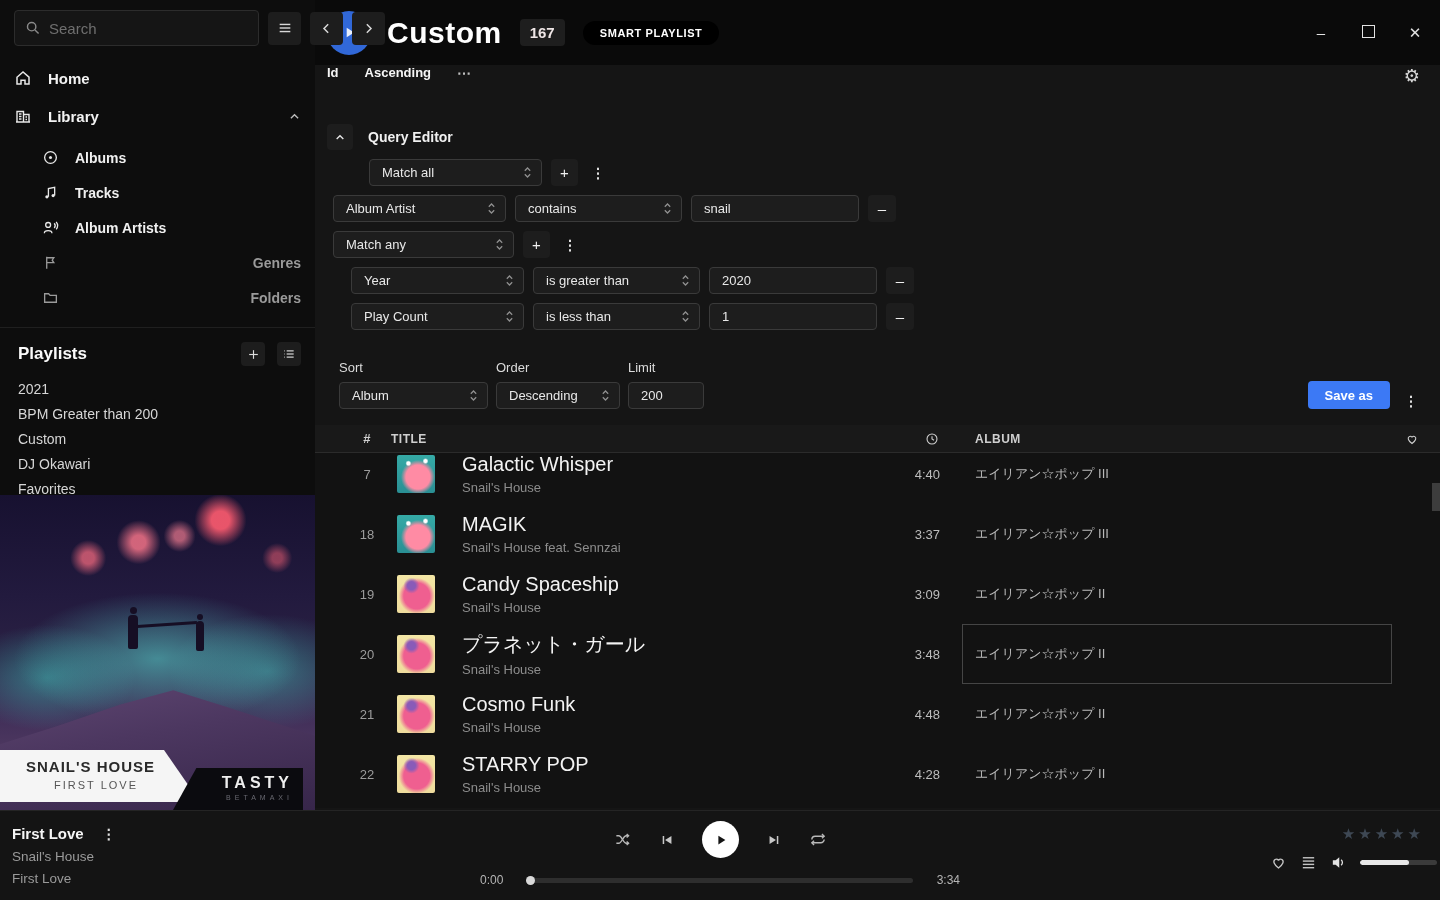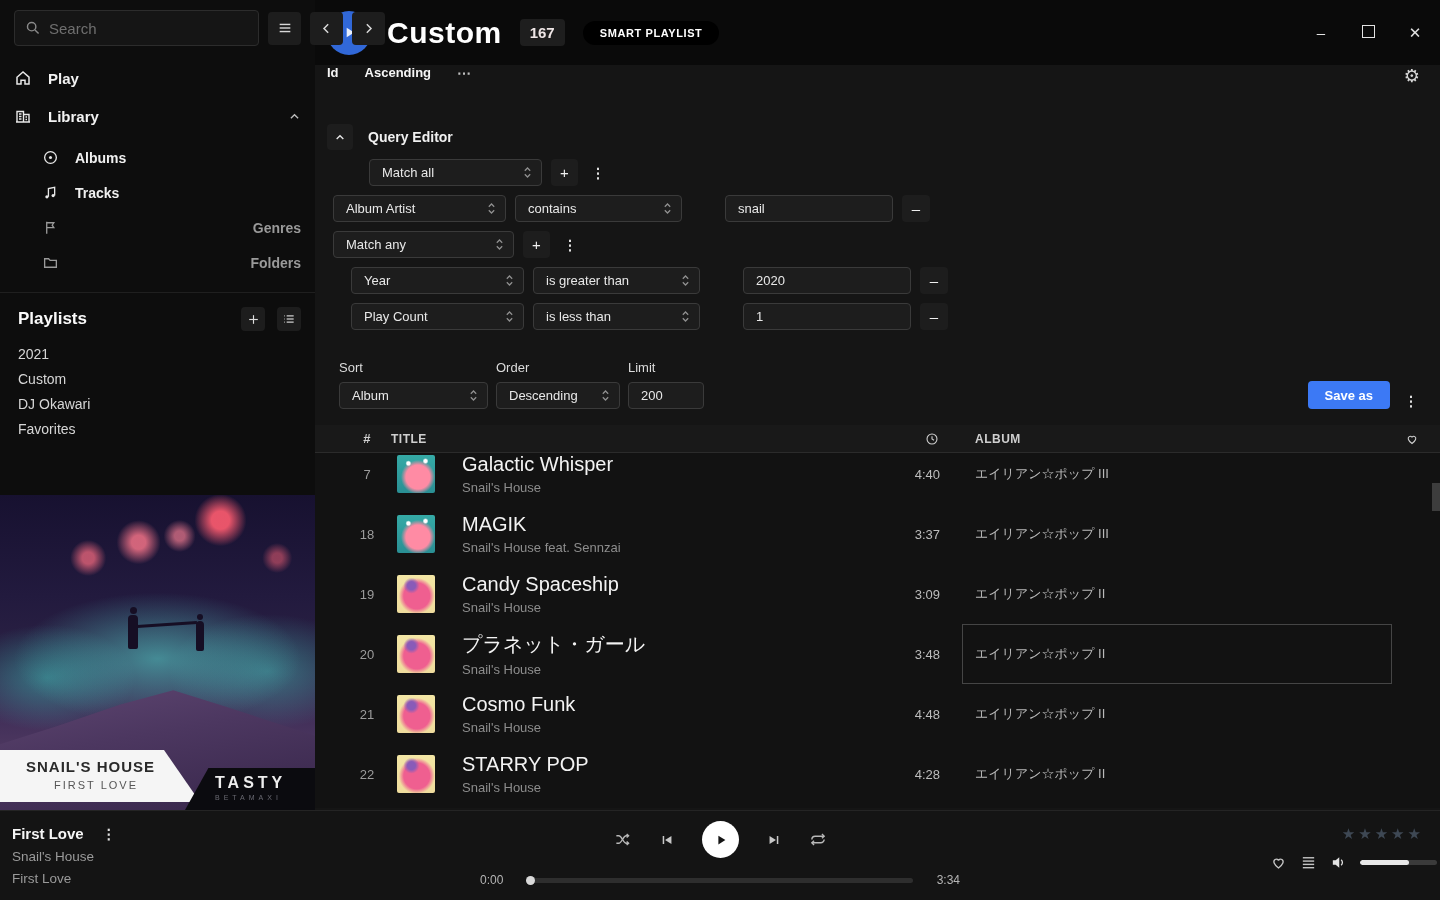--- a/index.html
+++ b/index.html
@@ -45,22 +45,22 @@
   .fig { position:absolute; background:#160e24; }
   .fig-m { left:128px; top:120px; width:10px; height:34px; border-radius:4px 4px 2px 2px; }
   .fig-m::before { content:""; position:absolute; left:2px; top:-8px; width:7px; height:7px; border-radius:50%; background:#160e24; }
   .fig-f { left:196px; top:126px; width:8px; height:30px; border-radius:4px 4px 2px 2px; }
   .fig-f::before { content:""; position:absolute; left:1px; top:-7px; width:6px; height:6px; border-radius:50%; background:#160e24; }
   .arm { position:absolute; left:137px; top:128px; width:60px; height:3px; background:#160e24; transform:rotate(-4deg); }
   .banner-white { position:absolute; left:0; bottom:8px; width:200px; height:52px; background:#f5f5f5;
     clip-path: polygon(0 0, 82% 0, 100% 100%, 0 100%); padding:8px 0 0 26px; }
   .banner-artist { color:#2a2a2a; font-weight:bold; font-size:15px; letter-spacing:1px; }
   .banner-title { color:#555; font-size:11px; letter-spacing:2px; margin-top:4px; text-align:center; width:140px; }
-  .banner-black { position:absolute; right:0; bottom:0; width:130px; height:42px; background:#0b0b0f;
-    clip-path: polygon(18% 0, 100% 0, 100% 100%, 0 100%); padding:6px 10px 0 30px; text-align:left; }
+  .banner-black { position:absolute; right:12px; bottom:0; width:130px; height:42px; background:#0b0b0f;
+    clip-path: polygon(18% 0, 100% 0, 100% 100%, 0 100%); padding:6px 10px 0 30px; text-align:right; }
   .tasty { color:#eee; font-size:16px; letter-spacing:4px; font-weight:bold; }
   .tasty-sub { color:#6a6a72; font-size:7px; letter-spacing:4px; margin-top:2px; }
 
   
   .main { position:absolute; left:315px; top:0; width:1125px; height:810px; background:#151515; }
   .titlebar { height:65px; background:#0a0a0a; display:flex; align-items:center; padding-left:12px; }
   .play-big { width:44px; height:44px; border-radius:50%; background:#3168d8; display:flex; align-items:center; justify-content:center; cursor:pointer; flex:0 0 auto; }
   .page-title { font-size:30px; font-weight:800; letter-spacing:.5px; margin-left:16px; }
   .count-badge { margin-left:18px; background:#1e1e1e; border-radius:4px; padding:5px 10px; font-size:15px; font-weight:600; color:#efe6e6; }
   .smart-pill { margin-left:18px; background:#000; border-radius:12px; padding:6px 17px; font-size:11px; font-weight:bold; letter-spacing:.6px; color:#fff; }
@@ -76,21 +76,21 @@
   .qe { padding-left:12px; }
   .qe-head { display:flex; align-items:center; gap:15px; margin-top:9px; }
   .qe-collapse { width:26px; height:26px; background:#1d1d1d; border-radius:4px; display:flex; align-items:center; justify-content:center; cursor:pointer; }
   .qe-title { font-size:14px; font-weight:600; color:#f0f0f0; }
   .q-row { display:flex; align-items:center; gap:9px; margin-top:9px;padding-left:42px; }
   .ind-1 { padding-left:6px; } .ind-2 { padding-left:24px; }
   .sel, .tin { height:27px; background:#1d1d1d; border:1px solid #3a3a3a; border-radius:4px; display:flex; align-items:center; font-size:13px; color:#e8e8e8; }
   .sel { justify-content:space-between; padding:0 9px 0 12px; cursor:pointer; }
   .tin { padding:0 12px; }
   .tin input { background:transparent; border:none; outline:none; color:#e8e8e8; font-size:13px; width:100%; font-family:inherit; }
-  .w-match { width:173px; } .w-match2 { width:181px; } .w-field { width:173px; } .w-op { width:167px; } .w-val { width:168px;margin-left:34px; }
+  .w-match { width:173px; } .w-match2 { width:181px; } .w-field { width:173px; } .w-op { width:167px; } .w-val { width:168px; }
   .mini-btn { width:27px; height:27px; background:#1d1d1d; border-radius:4px; display:flex; align-items:center; justify-content:center; font-size:15px; color:#efefef; cursor:pointer; flex:0 0 auto; }
   .minus-btn { width:28px; }
   .kebab { color:#e0e0e0; font-size:14px; font-weight:bold; padding:0 4px; cursor:pointer; }
 
   .sort-row { display:flex; align-items:flex-end; margin-top:30px; padding:0 18px 0 12px; }
   .sort-col { margin-right:8px; }
   .sort-label { font-size:13px; color:#dcdcdc; margin-bottom:7px; }
   .w-sort { width:149px; } .w-order { width:124px; } .w-limit { width:76px; }
   .save-btn { margin-left:auto; height:28px; background:#3c79f5; border:none; border-radius:4px; color:#fff; font-weight:bold; font-size:13px; padding:0 17px; cursor:pointer; font-family:inherit; }
   .save-kebab { margin-left:10px; margin-right:0; }
@@ -188,21 +188,21 @@
       </div>
     </div>
 
     <nav class="nav">
       <div class="nav-row">
         <span>
           <svg width="18" height="18" viewBox="0 0 18 18" fill="none" stroke="#e8e8e8" stroke-width="1.5">
               <path d="M3 8.2 L9 3 L15 8.2 V15 H11 V11.2 H7 V15 H3 Z"></path>
             </svg>
         </span>
-        <span>Play</span>
+        <span>Home</span>
       </div>
       <div class="nav-row">
         <span>
           <svg width="18" height="18" viewBox="0 0 18 18" fill="none" stroke="#e8e8e8" stroke-width="1.4">
               <path d="M3 15 V4.5 H9.5 V15 M9.5 7.5 H15 V15 M2 15 H16"></path>
               <path d="M5 7 H7.5 M5 9.5 H7.5 M5 12 H7.5 M11.5 10 H13 M11.5 12.5 H13"></path>
             </svg>
         </span>
         <span>Library</span>
         <span class="spacer"></span>
@@ -225,20 +225,31 @@
         <div class="sub-row">
           <span>
             <svg width="17" height="17" viewBox="0 0 18 18" fill="none" stroke="#e8e8e8" stroke-width="1.4">
                 <path d="M6.8 13.5 V4.8 L13.4 3.6 V12.2"></path>
                 <circle cx="5.2" cy="13.6" r="1.7" fill="#e8e8e8" stroke="none"></circle>
                 <circle cx="11.8" cy="12.3" r="1.7" fill="#e8e8e8" stroke="none"></circle>
               </svg>
           </span>
           <span>Tracks</span>
         </div>
+        <div class="sub-row">
+          <span>
+            <svg width="17" height="17" viewBox="0 0 18 18" fill="none" stroke="#e8e8e8" stroke-width="1.4">
+                <circle cx="6.5" cy="6.3" r="2.6"></circle>
+                <path d="M2.5 15 C2.5 11.5 10.5 11.5 10.5 15"></path>
+                <path d="M13 4.5 a4 4 0 0 1 0 5"></path>
+                <path d="M15 3 a6.5 6.5 0 0 1 0 8"></path>
+              </svg>
+          </span>
+          <span>Album Artists</span>
+        </div>
         <div class="sub-row dim">
           <span>
             <svg width="17" height="17" viewBox="0 0 18 18" fill="none" stroke="#9a9a9a" stroke-width="1.4">
                 <path d="M5 15.5 V3"></path>
                 <path d="M5 4 H12.5 L10.8 6.6 L12.5 9.2 H5"></path>
               </svg>
           </span>
           <span>Genres</span>
         </div>
         <div class="sub-row dim">
@@ -266,20 +277,21 @@
               <line x1="6" y1="5" x2="15" y2="5"></line>
               <line x1="6" y1="9" x2="15" y2="9"></line>
               <line x1="6" y1="13" x2="15" y2="13"></line>
               <line x1="3" y1="5" x2="3.8" y2="5"></line>
               <line x1="3" y1="9" x2="3.8" y2="9"></line>
               <line x1="3" y1="13" x2="3.8" y2="13"></line>
             </svg>
         </span>
       </div>
       <div class="pl-item">2021</div>
+      <div class="pl-item">BPM Greater than 200</div>
       <div class="pl-item">Custom</div>
       <div class="pl-item">DJ Okawari</div>
       <div class="pl-item">Favorites</div>
     </div>
 
     <div class="now-art">
       <div class="rocks"></div>
       <div class="fig fig-m"></div>
       <div class="fig fig-f"></div>
       <div class="arm"></div>

